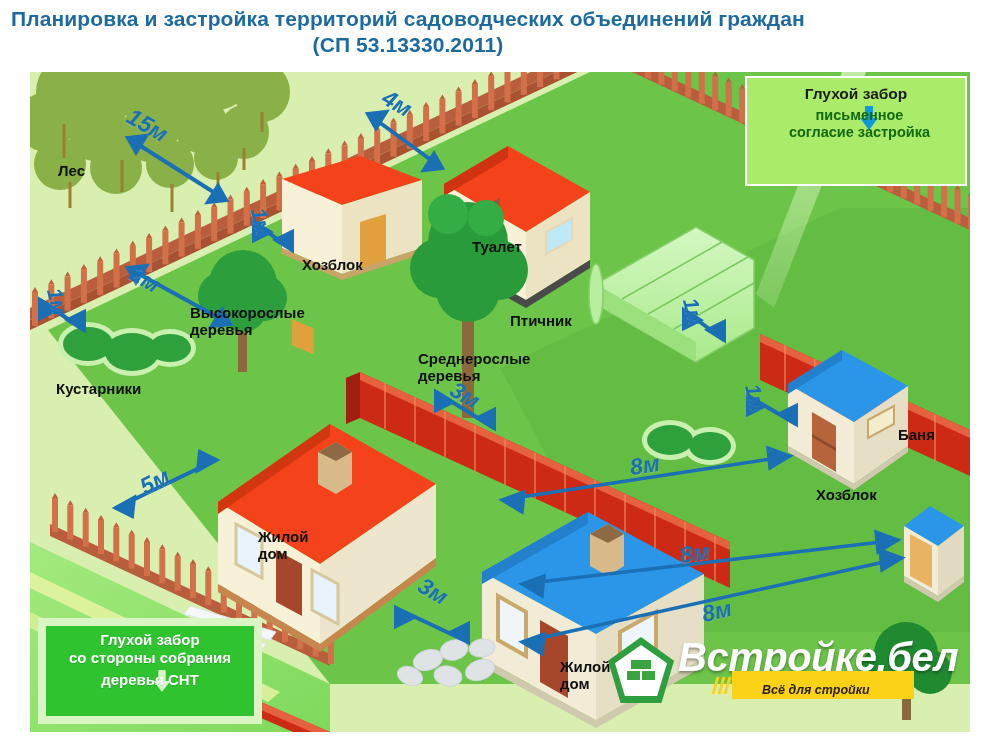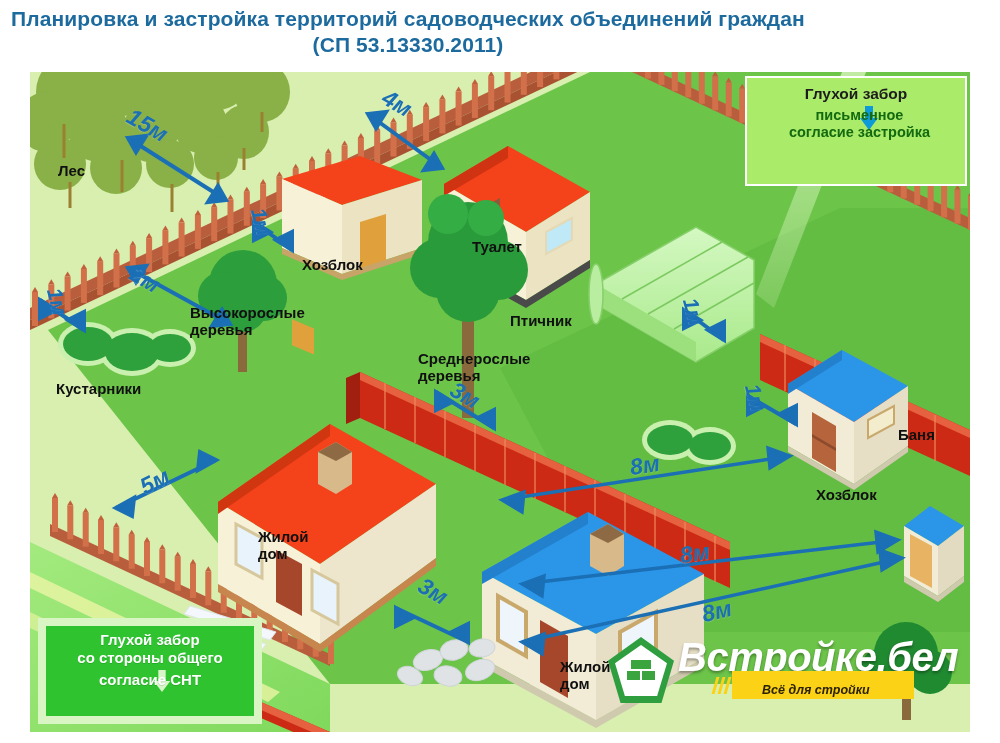--- a/index.html
+++ b/index.html
@@ -717,27 +717,27 @@
       <svg width="26" height="26" viewBox="0 0 26 26" aria-hidden="true">
         <path d="M9 1 h8 v12 h5 L13 25 L4 13 h5 Z" fill="#0e9ad8"></path>
       </svg>
     </span>
     <div class="ct-line2">письменное</div>
     <div class="ct-line2">согласие застройка</div>
   </div>
 
   <div class="callout" id="callout-bottom">
     <div class="cb-line">Глухой забор</div>
-    <div class="cb-line">со стороны общего</div>
+    <div class="cb-line">со стороны собрания</div>
     <span class="arrow-down-blue">
       <svg width="24" height="24" viewBox="0 0 26 26" aria-hidden="true">
         <path d="M9 1 h8 v12 h5 L13 25 L4 13 h5 Z" fill="#d7f5c8"></path>
       </svg>
     </span>
-    <div class="cb-line">согласие СНТ</div>
+    <div class="cb-line">деревья СНТ</div>
   </div>
 
   <div id="watermark">
     <div id="wm-badge">
       <div id="wm-badge-inner">
         <div>
           <div class="brick-row" style="margin-bottom:2px;">
             <div class="brick" style="width:20px;height:9px;"></div>
           </div>
           <div class="brick-row">

